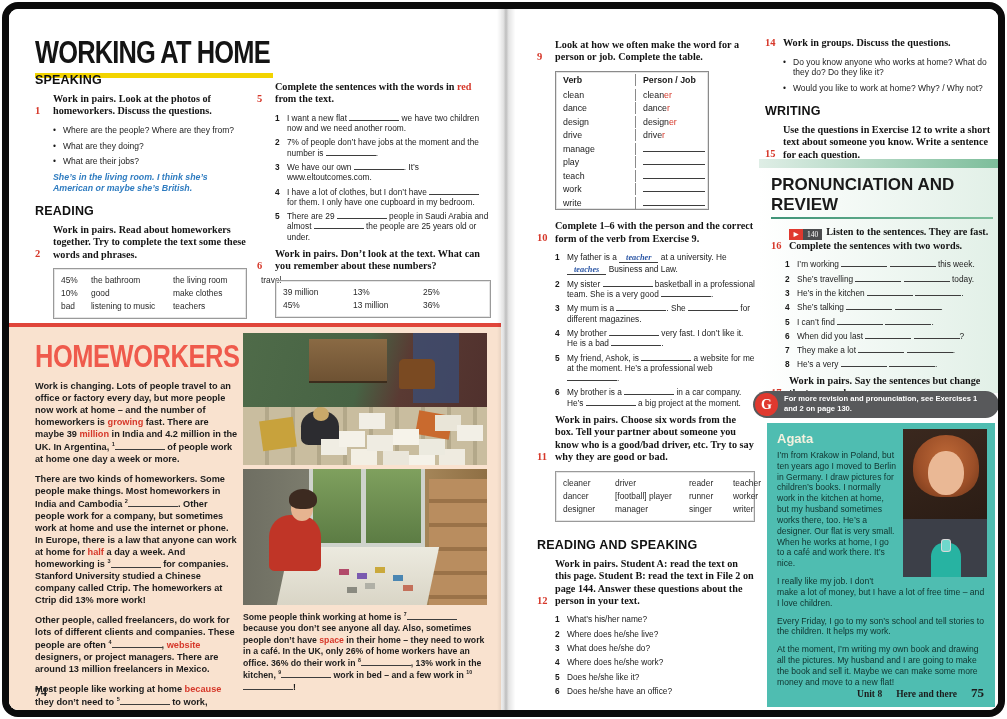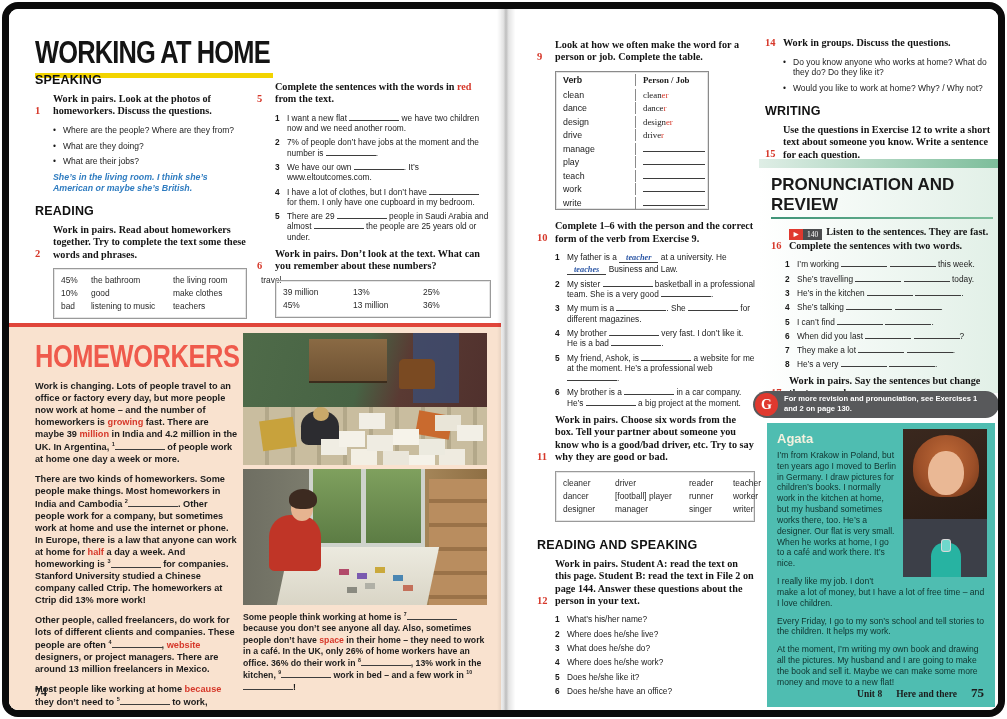--- a/index.html
+++ b/index.html
@@ -66,21 +66,21 @@
   .ph2 .bits{position:absolute;left:96px;bottom:30px;width:10px;height:6px;background:#b24a6a;box-shadow:18px 4px 0 #7a5ab0,36px -2px 0 #caa93c,54px 6px 0 #4a86b2,26px 14px 0 #b0b0a6,64px 16px 0 #c4705a,8px 18px 0 #8a8a80;}
 
   
   .rp-colC{position:absolute;left:22px;top:30px;width:218px;}
   .voc-head{font-size:12.5px;margin:0 0 7px 0;}
   .voc-head .b{font-weight:700;}
   .voc-head .l{font-weight:400;}
   .vtable{border:1px solid #8a8a8a;box-shadow:0 0 0 1px #e3e3e3 inset;width:152px;margin:2px 0 10px 18px;font-size:8.8px;}
   .vtr{display:flex;min-height:13.5px;align-items:center;}
   .vtr .c1{flex:0 0 72px;padding:1px 0 1px 7px;}
-  .vtr .c2{flex:1;border-left:1px solid #8a8a8a;padding:1px 4px 1px 7px;font-family:Liberation Serif, serif;}
+  .vtr .c2{flex:1;border-left:1px solid #8a8a8a;padding:1px 4px 1px 7px;}
   .vtr.hd{font-weight:700;min-height:16px;}
   .vtable .seg-bl{min-width:62px;}
   .rs-gap{height:8px;}
   .rp-colD1{position:absolute;left:250px;top:28px;width:234px;}
   .panel{position:absolute;left:244px;top:150px;width:242px;height:234px;background:linear-gradient(90deg,rgba(255,255,255,.2) 0%,rgba(222,238,228,.9) 100%);padding:0 0 0 0;}
   .panel-band{height:9px;background:linear-gradient(90deg,#dfeee6 0%,#7cbd9a 100%);}
   .panel-in{padding:7px 8px 0 12px;}
   .pr-head{font-size:17px;font-weight:700;margin:0 0 2px 0;}
   .pr-rule{height:2px;background:linear-gradient(90deg,#3f9478,#7cbd9a);margin:0 0 7px 0;}
   .panel .it{margin-left:14px;}

